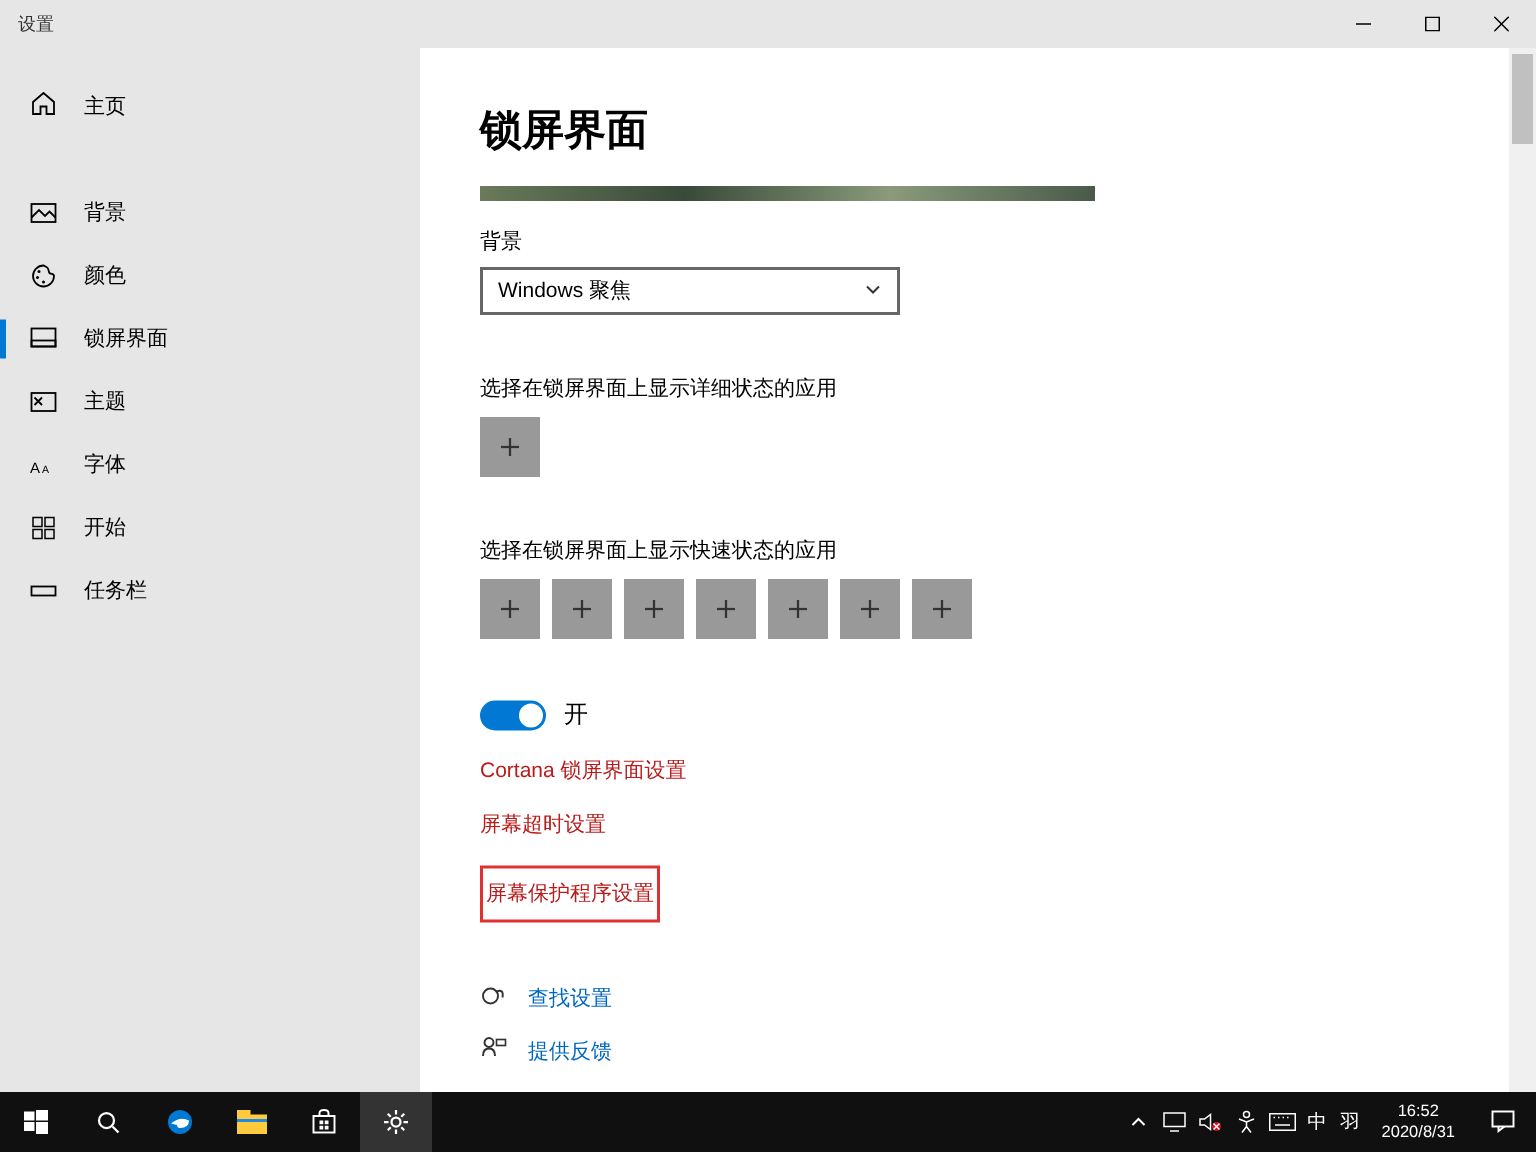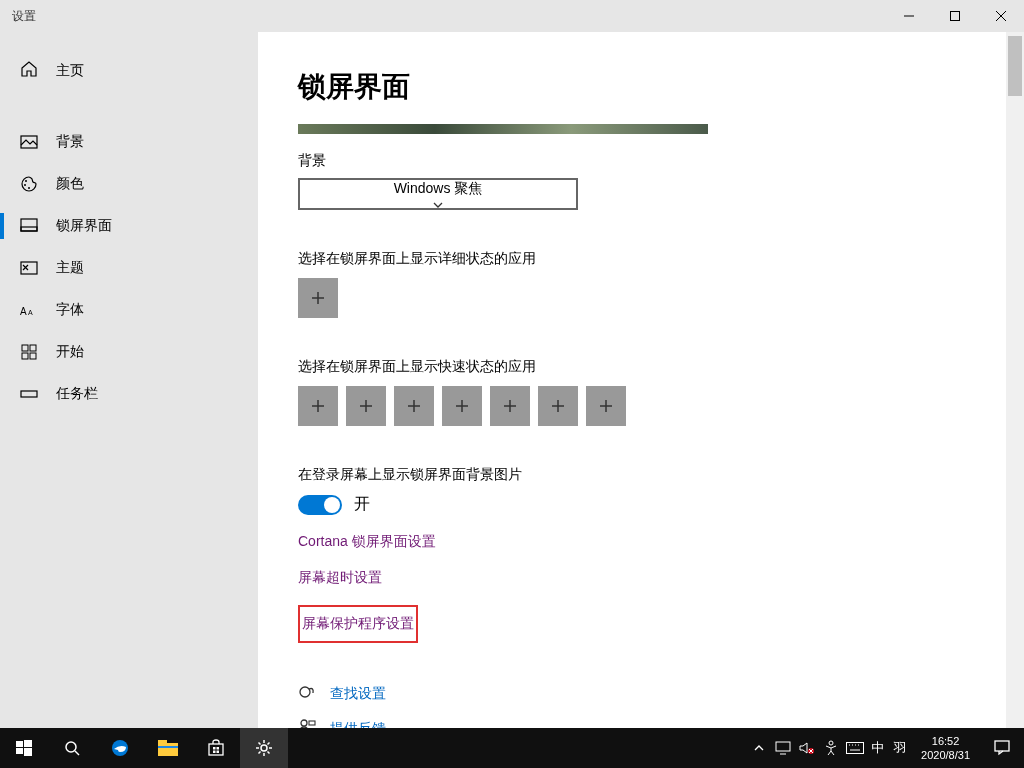--- a/index.html
+++ b/index.html
@@ -4,45 +4,45 @@
 <style>
 * { margin: 0; padding: 0; box-sizing: border-box; font-family: "Microsoft YaHei", "Segoe UI", sans-serif; }
 body { width: 1024px; height: 768px; overflow: hidden; background: #fff; position: relative; }
 .window { width: 1024px; height: 728px; background: #fff; display: flex; flex-direction: column; }
 .titlebar { height: 32px; display: flex; align-items: center; position: relative; background: #e6e6e6; }
 .titlebar-text { font-size: 12px; padding-left: 12px; color: #333; }
 .win-controls { position: absolute; right: 0; top: 0; display: flex; }
 .win-btn { width: 46px; height: 32px; display: flex; align-items: center; justify-content: center; cursor: pointer; }
 .win-btn svg { width: 10px; height: 10px; }
 .content { flex: 1; display: flex; overflow: hidden; }
-.sidebar { width: 258px; background: #e6e6e6; padding-top: 18px; }
+.sidebar { width: 280px; background: #e6e6e6; padding-top: 18px; }
 .home-row { display: flex; align-items: center; padding: 10px 20px; gap: 18px; cursor: pointer; font-size: 14px; }
 .search-box { margin: 8px 16px 16px 16px; height: 32px; border: 1px solid #999; display: flex; align-items: center; padding: 0 8px; background: #e6e6e8; }
 .search-box input { flex: 1; border: none; background: transparent; outline: none; font-size: 14px; color: #666; }
 .section-label { font-size: 13px; font-weight: 600; padding: 10px 20px; }
 .nav-items { margin-top: 30px; }
 .nav-item { display: flex; align-items: center; padding: 12px 20px; gap: 18px; cursor: pointer; font-size: 14px; position: relative; }
 .nav-item.selected::before { content: ""; position: absolute; left: 0; top: 8px; bottom: 8px; width: 4px; background: #0078d4; }
 .nav-item .icon { width: 18px; height: 18px; display: flex; align-items: center; justify-content: center; }
 .main { flex: 1; display: flex; position: relative; }
 .main-content { flex: 1; padding: 36px 0 20px 40px; overflow-y: auto; }
 .scrollbar-gutter { width: 18px; background: #f0f0f0; position: relative; }
 .scroll-thumb { position: absolute; left: 2px; right: 2px; top: 4px; height: 60px; background: #c0c0c0; }
 h1 { font-size: 28px; font-weight: 600; margin-bottom: 18px; }
 .preview-strip { width: 410px; height: 10px; background: linear-gradient(90deg,#6a7a5a,#3a4a3a,#8a9a7a,#4a5a4a); margin-bottom: 18px; }
 .field-label { font-size: 14px; margin-bottom: 8px; }
-.dropdown { width: 280px; height: 32px; border: 2px solid #666; display: flex; align-items: center; justify-content: space-between; padding: 0 10px; cursor: pointer; font-size: 14px; flex-direction: column; }
+.dropdown { width: 280px; height: 32px; border: 2px solid #666; display: flex; align-items: center; justify-content: space-between; padding: 0 10px; cursor: pointer; font-size: 14px; }
 .section { margin-top: 40px; }
 .tile-row { display: flex; gap: 8px; margin-top: 10px; }
 .tile { width: 40px; height: 40px; background: #999; display: flex; align-items: center; justify-content: center; cursor: pointer; }
 .tile svg { width: 16px; height: 16px; }
 .toggle-row { display: flex; align-items: center; gap: 12px; margin-top: 10px; }
 .toggle { width: 44px; height: 20px; border-radius: 10px; background: #0078d4; position: relative; cursor: pointer; }
 .toggle::after { content: ""; position: absolute; right: 2px; top: 2px; width: 16px; height: 16px; background: #fff; border-radius: 50%; }
-.link { color: #701a75; font-size: 14px; margin-top: 18px; cursor: pointer; display: block; }
+.link { color: #b91c1c; font-size: 14px; margin-top: 18px; cursor: pointer; display: block; }
 .link.boxed { border: 2px solid #e03030; padding: 8px 2px; display: inline-block; }
 .help-row { display: flex; align-items: center; gap: 14px; color: #0067c0; font-size: 14px; margin-top: 14px; cursor: pointer; }
 .help-section { margin-top: 40px; }
 .taskbar { position: absolute; left: 0; right: 0; bottom: 0; height: 40px; background: #101010; display: flex; align-items: center; color: #fff; }
 .tb-left { display: flex; height: 100%; }
 .tb-item { width: 48px; display: flex; align-items: center; justify-content: center; cursor: pointer; }
 .tb-item.active { background: #333; }
 .tb-right { margin-left: auto; display: flex; align-items: center; height: 100%; }
 .tray-icon { width: 24px; display: flex; align-items: center; justify-content: center; height: 100%; cursor: pointer; }
 .clock { padding: 0 10px; text-align: center; font-size: 11px; line-height: 1.3; cursor: pointer; }
@@ -220,21 +220,20 @@
             <div class="tile">
                 <svg viewBox="0 0 16 16">
                   <line x1="8" y1="2" x2="8" y2="14" stroke="#333" stroke-width="1.5"></line>
                   <line x1="2" y1="8" x2="14" y2="8" stroke="#333" stroke-width="1.5"></line>
                 </svg>
               </div>
           </div>
         </div>
 
         <div class="section">
-          <div class="field-label">在登录屏幕上显示锁屏界面背景图片</div>
           <div class="toggle-row">
             <div class="toggle"></div>
             <span>开</span>
           </div>
           <a class="link">Cortana 锁屏界面设置</a>
           <a class="link">屏幕超时设置</a>
           <a class="link boxed">屏幕保护程序设置</a>
         </div>
 
         <div class="help-section">

